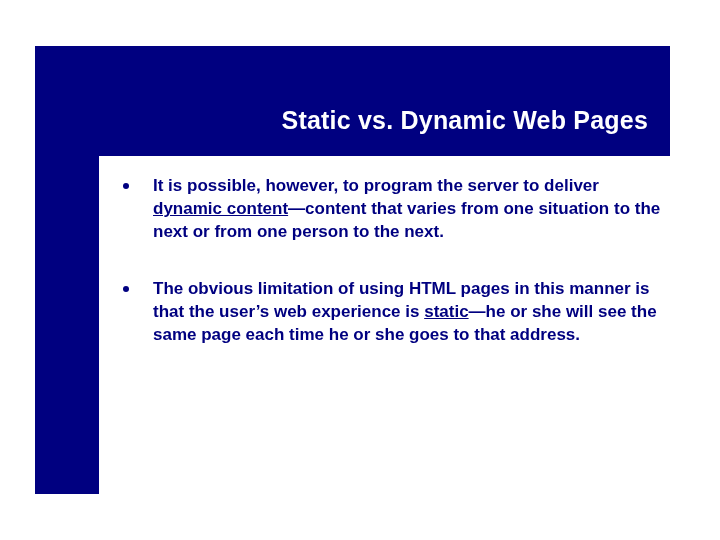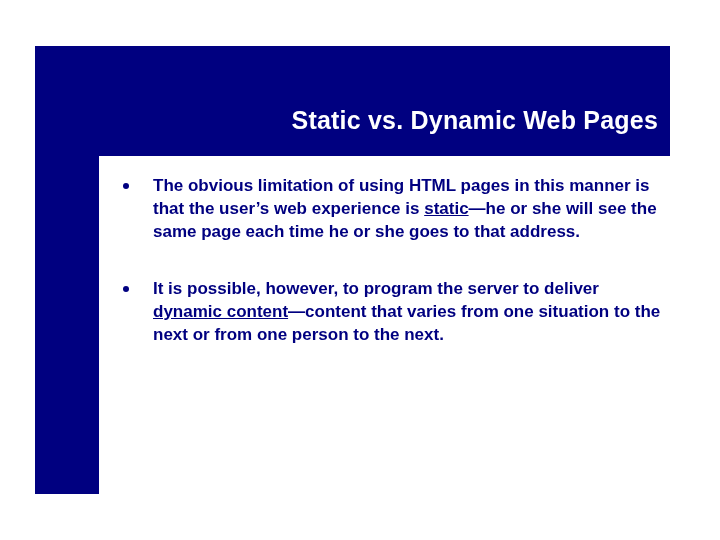--- a/index.html
+++ b/index.html
@@ -20,21 +20,21 @@
   .title-bar {
     position: absolute;
     left: 35px;
     top: 46px;
     width: 635px;
     height: 110px;
     background: #000080;
   }
   .title {
     position: absolute;
-    right: 12px;
+    right: 22px;
     top: 60px;
     color: #ffffff;
     font-weight: bold;
     font-size: 25px;
     letter-spacing: 0.2px;
   }
   .sidebar {
     position: absolute;
     left: 35px;
     top: 156px;
@@ -81,27 +81,27 @@
     <div class="title">Static vs. Dynamic Web Pages</div>
   </div>
 
   <div class="sidebar"></div>
 
   <div class="content">
 
     <div class="bullet-item">
       <div class="bullet-dot"></div>
       <div class="bullet-text">
-        <span>The obvious limitation of using HTML pages in this manner is that the user’s web experience is </span><span class="ul">static</span><span>—he or she will see the same page each time he or she goes to that address.</span>
+        <span>It is possible, however, to program the server to deliver </span><span class="ul">dynamic content</span><span>—content that varies from one situation to the next or from one person to the next.</span>
       </div>
     </div>
 
     <div class="bullet-item">
       <div class="bullet-dot"></div>
       <div class="bullet-text">
-        <span>It is possible, however, to program the server to deliver </span><span class="ul">dynamic content</span><span>—content that varies from one situation to the next or from one person to the next.</span>
+        <span>The obvious limitation of using HTML pages in this manner is that the user’s web experience is </span><span class="ul">static</span><span>—he or she will see the same page each time he or she goes to that address.</span>
       </div>
     </div>
 
 
   </div>
 
 </div>
 
 </body></html>

